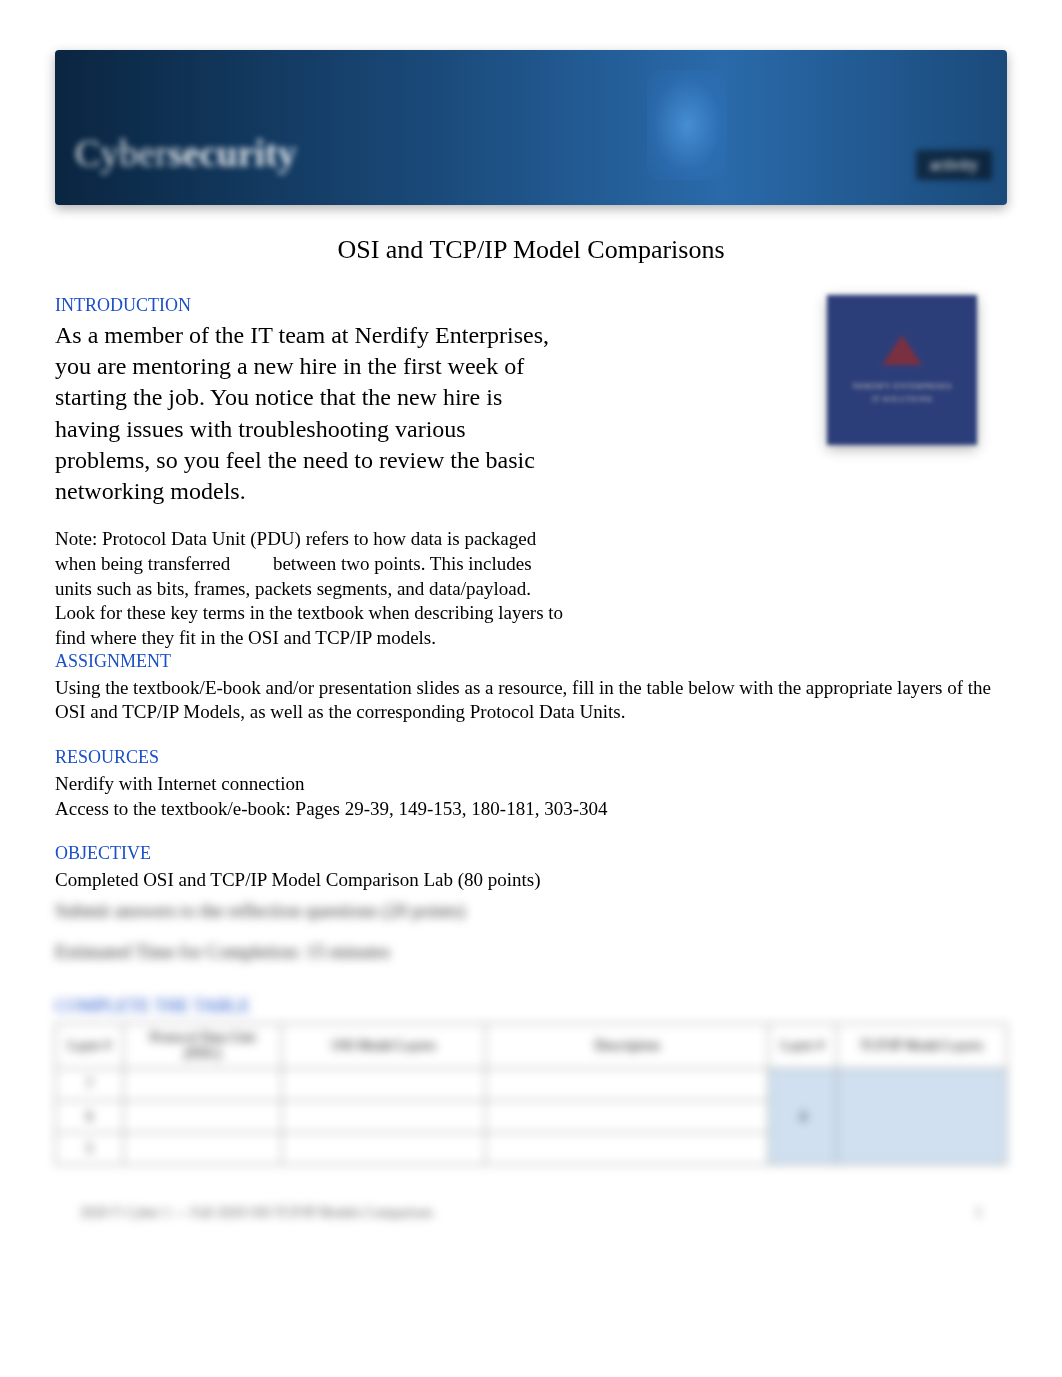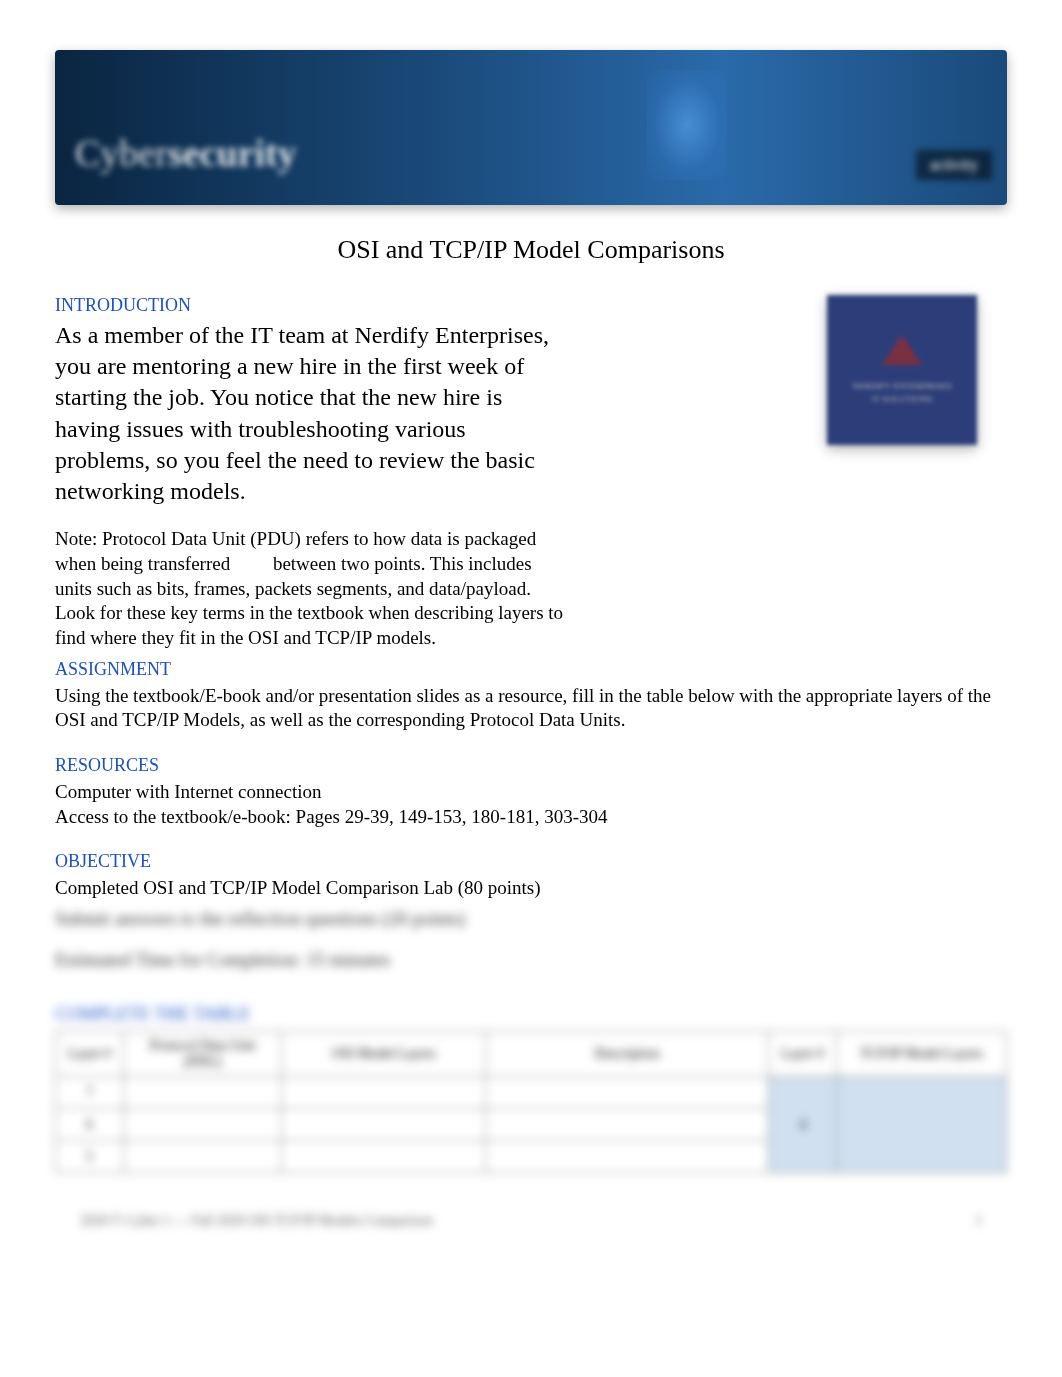--- a/index.html
+++ b/index.html
@@ -105,21 +105,20 @@
       text-align: center;
       line-height: 1.4;
       padding: 0 8px;
     }
     
     .section-heading {
       color: #1a4fc7;
       font-size: 18px;
       font-weight: 400;
       margin-bottom: 4px;
-      margin-top: 8px;
     }
     
     .intro-text {
       font-size: 24px;
       line-height: 1.3;
       max-width: 510px;
       margin-bottom: 20px;
     }
     
     .note-text {
@@ -237,21 +236,21 @@
 
   <div class="section-heading">INTRODUCTION</div>
   <p class="intro-text">As a member of the IT team at Nerdify Enterprises, you are mentoring a new hire in the first week of starting the job. You notice that the new hire is having issues with troubleshooting various problems, so you feel the need to review the basic networking models.</p>
   <p class="note-text">Note: Protocol Data Unit (PDU) refers to how data is packaged when being transferred &nbsp;&nbsp;&nbsp;&nbsp;&nbsp;&nbsp;&nbsp; between two points. This includes units such as bits, frames, packets segments, and data/payload. Look for these key terms in the textbook when describing layers to find where they fit in the OSI and TCP/IP models.</p>
 
   <div class="section-heading">ASSIGNMENT</div>
   <p class="full-text">Using the textbook/E-book and/or presentation slides as a resource, fill in the table below with the appropriate layers of the OSI and TCP/IP Models, as well as the corresponding Protocol Data Units.</p>
 
   <div class="section-heading">RESOURCES</div>
   <div class="resources-block">
-    <div class="resource-line">Computer with Internet connection</div>
+    <div class="resource-line">Nerdify with Internet connection</div>
     <div class="resource-line">Access to the textbook/e-book: Pages 29-39, 149-153, 180-181, 303-304</div>
   </div>
 
   <div class="section-heading">OBJECTIVE</div>
   <div class="assignment-block">
     <div class="resource-line">Completed OSI and TCP/IP Model Comparison Lab (80 points)</div>
     <div class="blurred-line">Submit answers to the reflection questions (20 points)</div>
     <div class="blurred-line2">Estimated Time for Completion: 15 minutes</div>
   </div>
 

